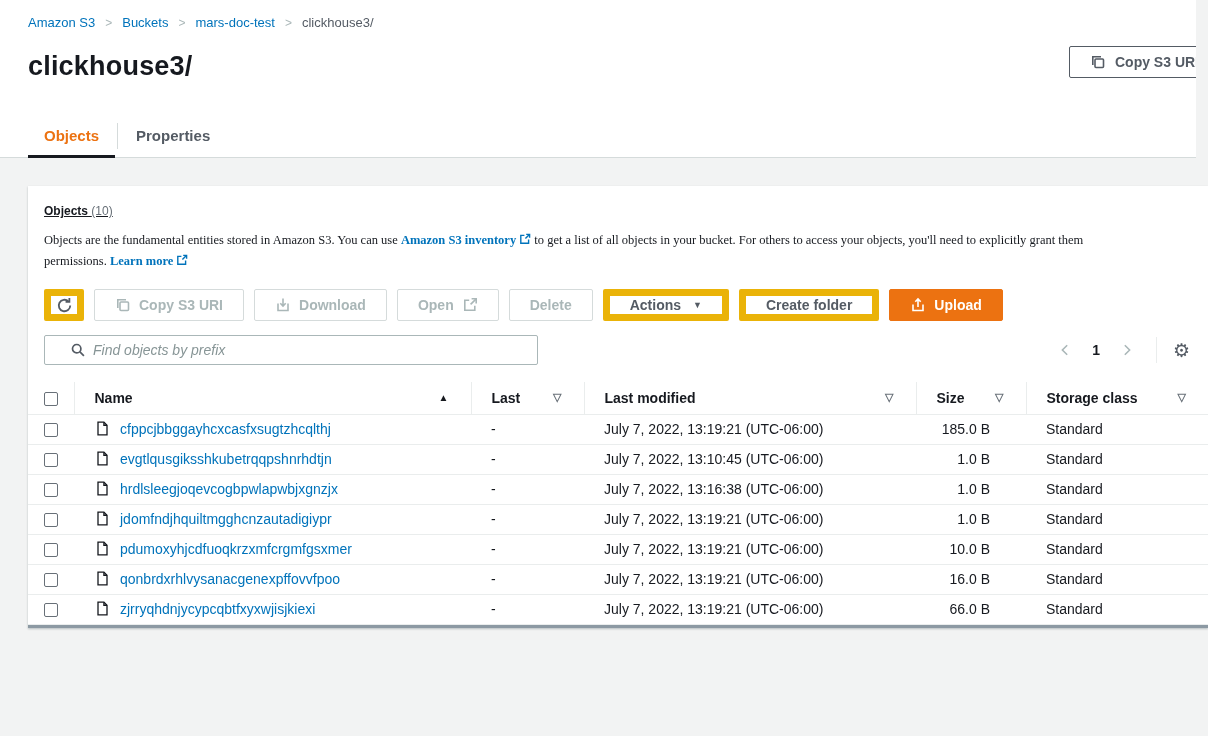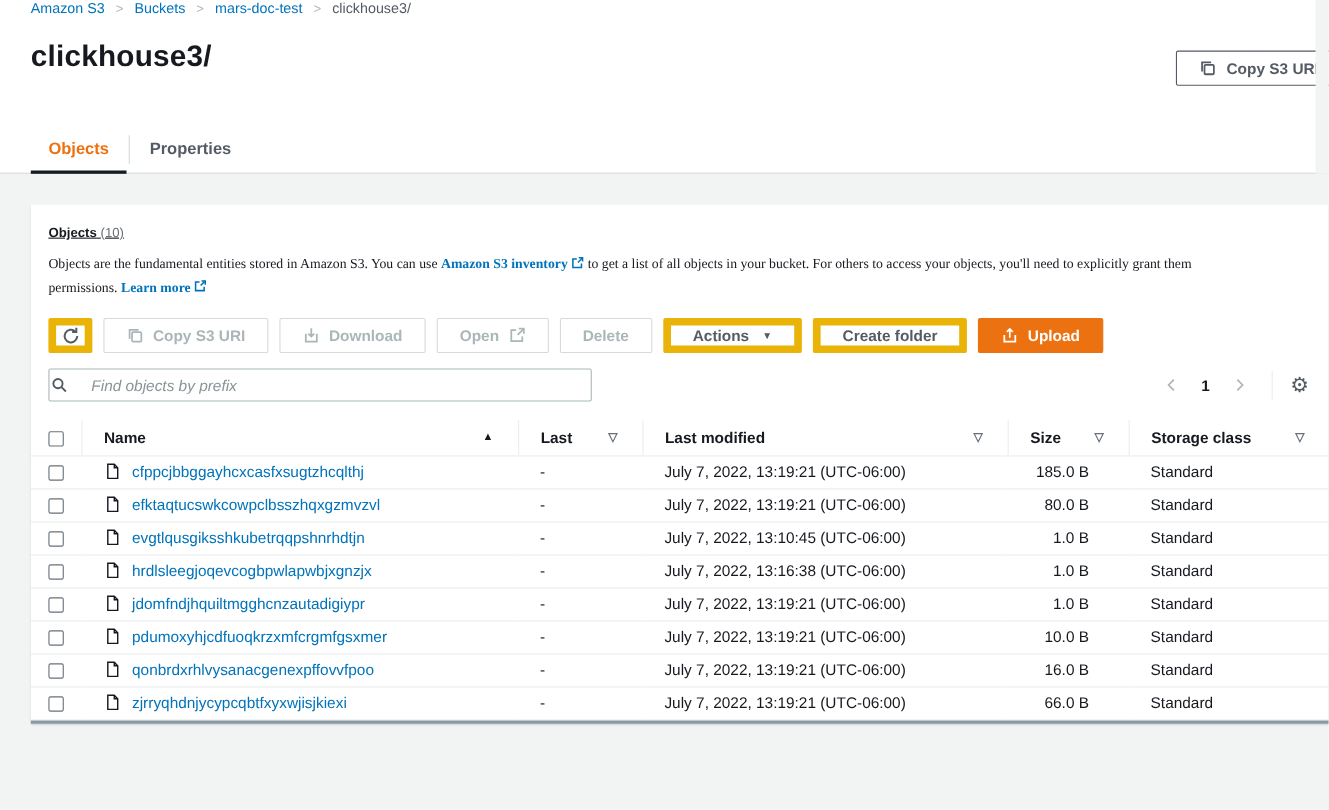--- a/index.html
+++ b/index.html
@@ -4,21 +4,21 @@
 <style>
   * { margin:0; padding:0; box-sizing:border-box; }
   html,body { background:#fff; }
   body { font-family:"Liberation Sans", sans-serif; color:#16191f; }
   .page { position:relative; width:1208px; height:736px; background:#f2f3f3; overflow:hidden; }
 
   
   .header { position:relative; background:#fff; height:158px; padding-left:28px; }
   .gutter { position:absolute; top:0; right:0; width:12px; height:158px; background:#f2f3f3; z-index:5; }
 
-  .breadcrumb { padding-top:0; font-size:13px; display:flex; align-items:center; gap:10px; }
+  .breadcrumb { padding-top:15px; font-size:13px; display:flex; align-items:center; gap:10px; }
   .bc-link { color:#0073bb; text-decoration:none; }
   .bc-current { color:#545b64; }
   .bc-sep { color:#aab7b8; font-size:12px; }
 
   .page-title { font-size:27px; font-weight:700; color:#16191f; margin-top:21px; letter-spacing:.2px; }
 
   .copy-uri-btn { position:absolute; top:46px; right:-14px; z-index:1; height:32px; display:inline-flex;
     align-items:center; gap:9px; padding:0 22px 0 20px; background:#fff; border:1px solid #545b64;
     border-radius:2px; font-size:14px; font-weight:700; color:#545b64; font-family:inherit; cursor:pointer; }
 
@@ -49,21 +49,21 @@
     font-weight:700; cursor:pointer; }
   .btn.sec { border:7px solid #eab308; color:#545b64; }
   .btn.dis { border:1px solid #d5dbdb; color:#aab7b8; cursor:default; }
   .btn.icon-only { width:40px; padding:0; }
   .btn.primary { background:#ec7211; border:1px solid #ec7211; color:#fff; }
   .caret { font-size:9px; margin-left:4px; line-height:1; }
 
   
   .search-row { margin-top:14px; display:flex; align-items:center; justify-content:space-between; }
   .search-box { width:494px; height:30px; border:1px solid #aab7b8; border-radius:2px; background:#fff;
-    display:flex; align-items:center; gap:21px; padding:0 1px; }
+    display:flex; align-items:center; gap:7px; padding:0 25px; }
   .search-box input { flex:1; border:none; outline:none; font-size:14px; font-family:inherit; color:#16191f; background:transparent; }
   .search-box input::placeholder { font-style:italic; color:#879596; }
   .right-controls { display:flex; align-items:center; }
   .pg-chev { display:inline-flex; padding:4px 6px; cursor:pointer; }
   .pg-num { font-size:14px; font-weight:700; color:#16191f; margin:0 14px; }
   .rc-divider { width:1px; height:26px; background:#eaeded; margin:0 14px 0 16px; }
   .gear { font-family:"DejaVu Sans", sans-serif; font-size:19px; color:#545b64; line-height:1; cursor:pointer; background:none; border:none; padding:2px; }
 
   
   table { width:100%; border-collapse:collapse; margin-top:17px; font-size:14px; table-layout:fixed; }
@@ -289,38 +289,20 @@
                   </span>
         <a href="#" class="obj-link">cfppcjbbggayhcxcasfxsugtzhcqlthj</a>
       </span>
     </td>
     <td class="c-type">-</td>
     <td class="c-mod">July 7, 2022, 13:19:21 (UTC-06:00)</td>
     <td class="c-size">185.0 B</td>
     <td class="c-storage">Standard</td>
   </tr>
 
-  <tr>
-    <td class="c-check"><span class="checkbox"></span></td>
-    <td class="c-name">
-      <span class="name-wrap">
-        <span class="file-icon">
-                    <svg width="15" height="15" viewBox="0 0 16 16">
-                      <path d="M3.2 1.2h6.3l3.3 3.3v10.3H3.2z" fill="none" stroke="#16191f" stroke-width="1.4"></path>
-                      <path d="M9.5 1.2v3.3h3.3" fill="none" stroke="#16191f" stroke-width="1.4"></path>
-                    </svg>
-                  </span>
-        <a href="#" class="obj-link">efktaqtucswkcowpclbsszhqxgzmvzvl</a>
-      </span>
-    </td>
-    <td class="c-type">-</td>
-    <td class="c-mod">July 7, 2022, 13:19:21 (UTC-06:00)</td>
-    <td class="c-size">80.0 B</td>
-    <td class="c-storage">Standard</td>
-  </tr>
 
   <tr>
     <td class="c-check"><span class="checkbox"></span></td>
     <td class="c-name">
       <span class="name-wrap">
         <span class="file-icon">
                     <svg width="15" height="15" viewBox="0 0 16 16">
                       <path d="M3.2 1.2h6.3l3.3 3.3v10.3H3.2z" fill="none" stroke="#16191f" stroke-width="1.4"></path>
                       <path d="M9.5 1.2v3.3h3.3" fill="none" stroke="#16191f" stroke-width="1.4"></path>
                     </svg>

